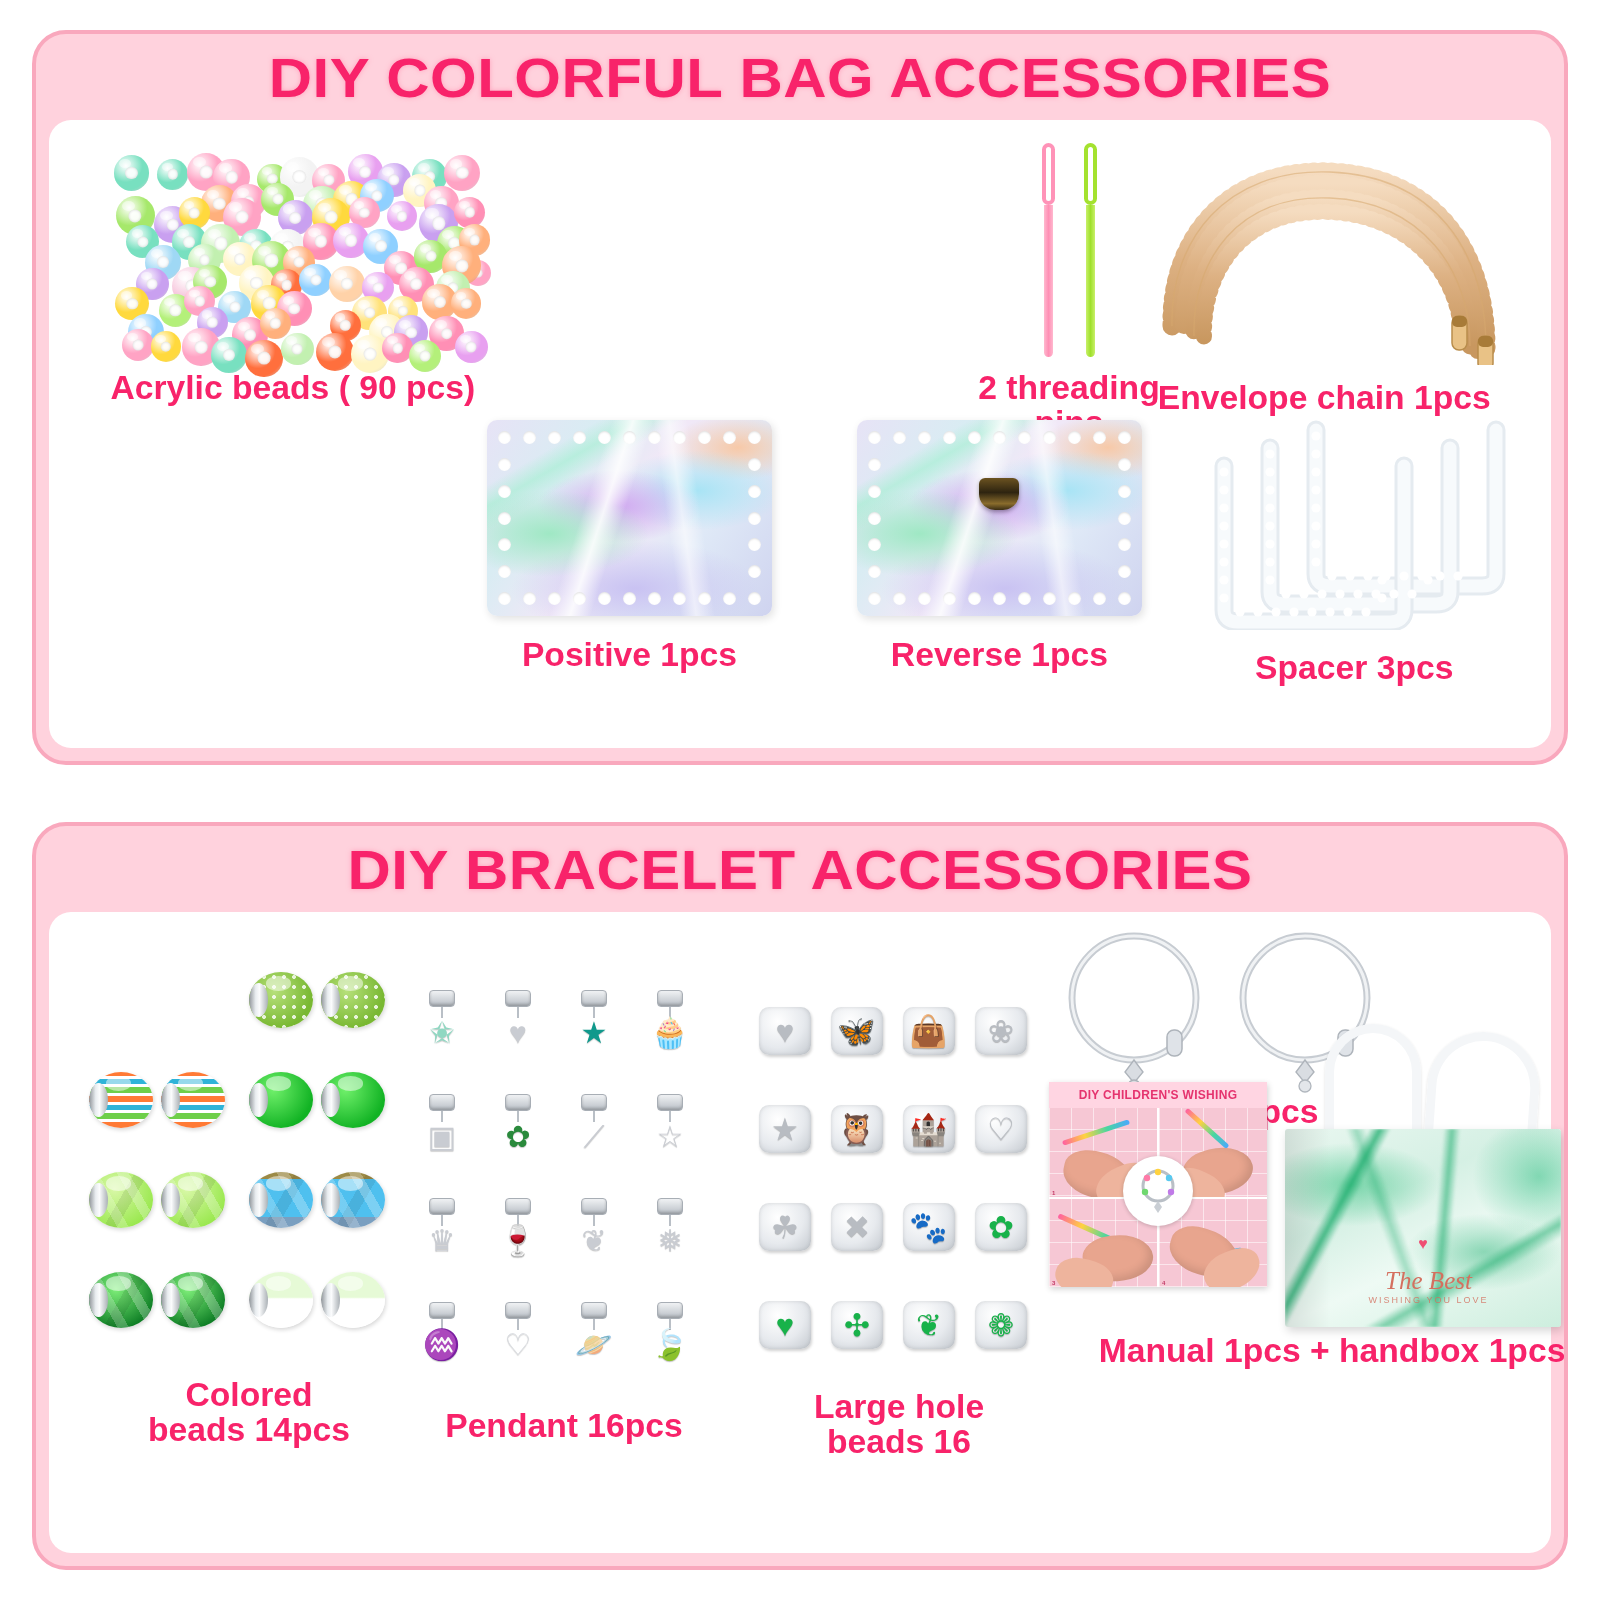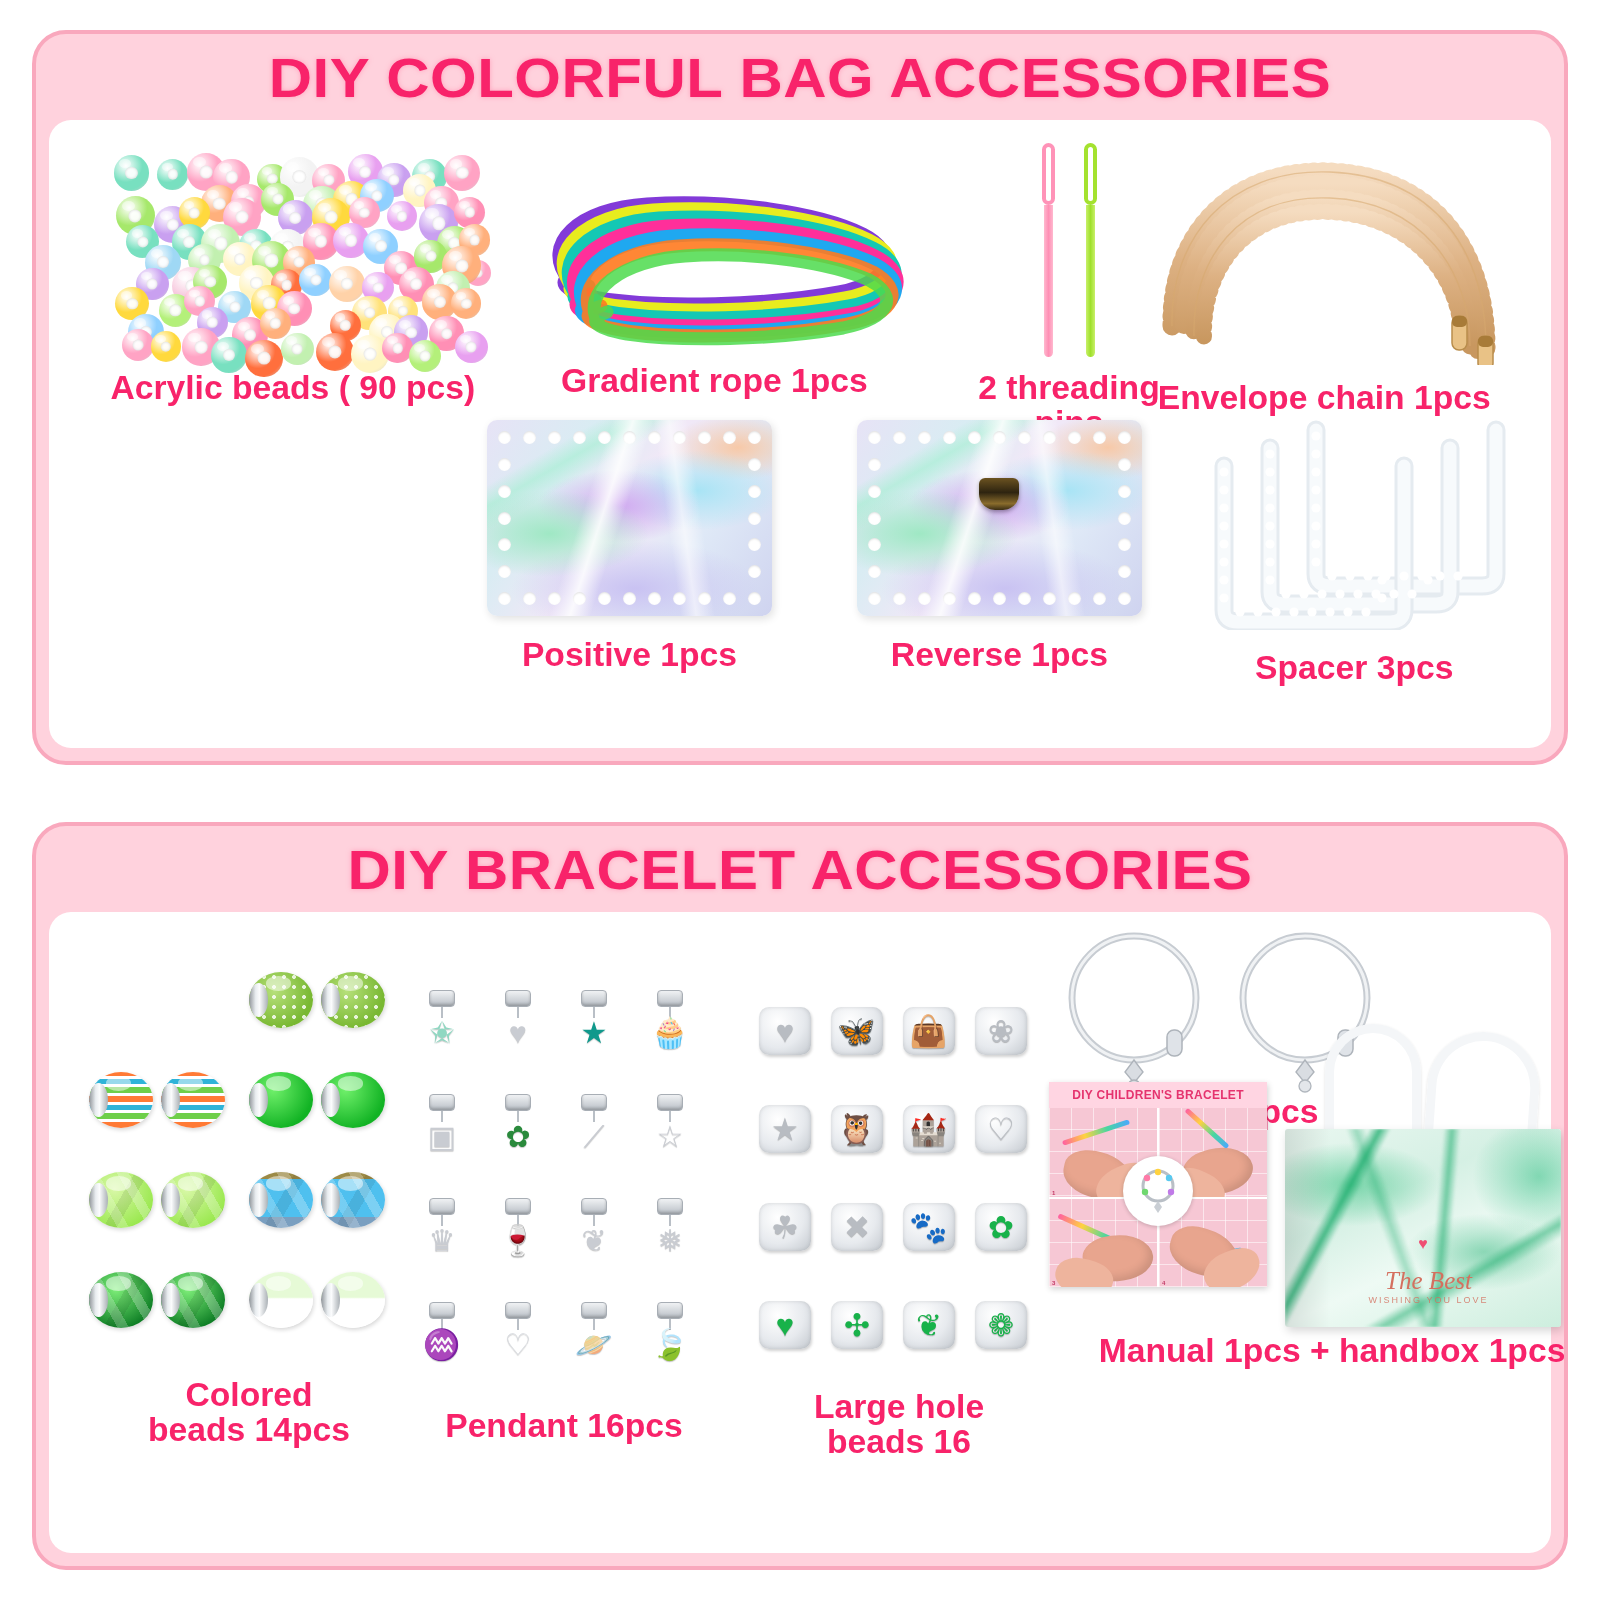--- a/index.html
+++ b/index.html
@@ -340,36 +340,20 @@
             <div class="pb" style="left: 222.798px; top: 190.602px; width: 38.6746px; height: 38.6746px; background: radial-gradient(circle at 34% 30%, rgb(255, 255, 255), rgb(255, 111, 61) 48%, rgb(255, 111, 61) 70%, rgba(0, 0, 0, 0.18)); z-index: 8;"></div>
             <div class="pb" style="left: 258.02px; top: 193.083px; width: 37.9597px; height: 37.9597px; background: radial-gradient(circle at 34% 30%, rgb(255, 255, 255), rgb(255, 244, 194) 48%, rgb(255, 244, 194) 70%, rgba(0, 0, 0, 0.18)); z-index: 8;"></div>
             <div class="pb" style="left: 289.263px; top: 190.562px; width: 30.9152px; height: 30.9152px; background: radial-gradient(circle at 34% 30%, rgb(255, 255, 255), rgb(255, 143, 181) 48%, rgb(255, 143, 181) 70%, rgba(0, 0, 0, 0.18)); z-index: 8;"></div>
             <div class="pb" style="left: 316.052px; top: 197.741px; width: 32.3866px; height: 32.3866px; background: radial-gradient(circle at 34% 30%, rgb(255, 255, 255), rgb(180, 240, 122) 48%, rgb(180, 240, 122) 70%, rgba(0, 0, 0, 0.18)); z-index: 8;"></div>
             <div class="pb" style="left: 362.282px; top: 188.88px; width: 32.4048px; height: 32.4048px; background: radial-gradient(circle at 34% 30%, rgb(255, 255, 255), rgb(232, 160, 240) 48%, rgb(232, 160, 240) 70%, rgba(0, 0, 0, 0.18)); z-index: 8;"></div>
             <div class="pb" style="left: 372px; top: 118px; width: 26px; height: 26px; background: radial-gradient(circle at 34% 30%, rgb(255, 255, 255), rgb(255, 163, 196) 48%, rgb(255, 163, 196) 70%, rgba(0, 0, 0, 0.18));"></div>
           </div>
         <div class="cap" style="margin-top:14px">Acrylic beads ( 90 pcs)</div>
       </div>
 
-      <div class="cell" style="position:absolute;left:470px;top:32px;width:390px;">
-        <div class="art rope-wrap">
-          <svg width="390" height="200" viewBox="0 0 390 200">
-            <g fill="none" stroke-linecap="round" stroke-width="13">
-              <path d="M50 128 C20 92 60 56 128 52 C210 47 300 60 344 82 C380 100 372 130 320 140 C250 153 140 156 80 146 C40 139 36 128 60 120" stroke="#7b2fd6" opacity=".95"></path>
-              <path d="M54 136 C24 100 66 62 134 58 C216 53 306 66 350 88 C386 106 378 136 326 146 C256 159 146 162 86 152 C46 145 42 134 66 126" stroke="#e8ec1e"></path>
-              <path d="M58 144 C30 108 72 70 140 66 C222 61 310 74 354 96 C390 114 382 144 330 154 C260 167 150 170 90 160 C50 153 46 142 70 134" stroke="#14c8b4"></path>
-              <path d="M62 152 C36 116 80 78 148 74 C228 69 314 82 356 104 C392 122 384 152 332 162 C262 175 152 178 92 168 C52 161 48 150 72 142" stroke="#ff2f9a"></path>
-              <path d="M68 160 C44 124 88 88 154 84 C232 79 316 92 356 112 C390 130 382 158 330 168 C260 181 154 184 96 174 C58 167 54 156 76 148" stroke="#1fa8f0"></path>
-              <path d="M74 166 C52 132 96 98 160 94 C236 89 316 102 354 120 C386 138 378 162 328 172 C258 185 158 188 102 178 C66 172 60 162 82 154" stroke="#ff7a1f" opacity=".9"></path>
-              <path d="M80 172 C60 140 104 108 166 104 C240 99 314 112 350 128 C380 144 372 166 324 176 C256 188 162 190 108 182 C74 176 68 168 88 160" stroke="#4cdb4c" opacity=".85"></path>
-            </g>
-          </svg>
-        </div>
-        <div class="cap" style="margin-top:12px">Gradient rope 1pcs</div>
-      </div>
 
       <div class="cell" style="position:absolute;left:895px;top:22px;width:250px;">
         <div class="art needles">
           <div class="needle pink" style="left:48px;height:214px;">
             <div class="eye"></div>
               <div class="shaft"></div>
           </div>
           <div class="needle green" style="left:90px;height:214px;">
             <div class="eye"></div>
               <div class="shaft"></div>
@@ -787,21 +771,21 @@
               <rect x="118" y="108" width="15" height="26" rx="7" fill="#dfe3e8" stroke="#aeb4bb" stroke-width="1.5"></rect>
             </svg>
           </div>
         </div>
         <div class="cap" style="margin-top:8px;margin-left:-10px;">Bracelet 2pcs
 (16cm)</div>
       </div>
 
       <div style="position:absolute;left:1000px;top:170px;">
         <div class="manual">
-          <div class="manual-head">DIY CHILDREN'S BRACELET</div>
+          <div class="manual-head">DIY CHILDREN'S WISHING</div>
           <div class="manual-grid">
             <div class="mcell">
               <div class="tile"></div>
               <div class="strand" style="left:12px;top:22px;width:70px;transform:rotate(-18deg)"></div>
               <div class="hand" style="left:14px;top:44px;transform:rotate(12deg)"></div>
               <div class="hand2" style="left:46px;top:58px;transform:rotate(-22deg)"></div>
               <div class="mnum">1</div>
             </div>
             <div class="mcell">
               <div class="tile"></div>

